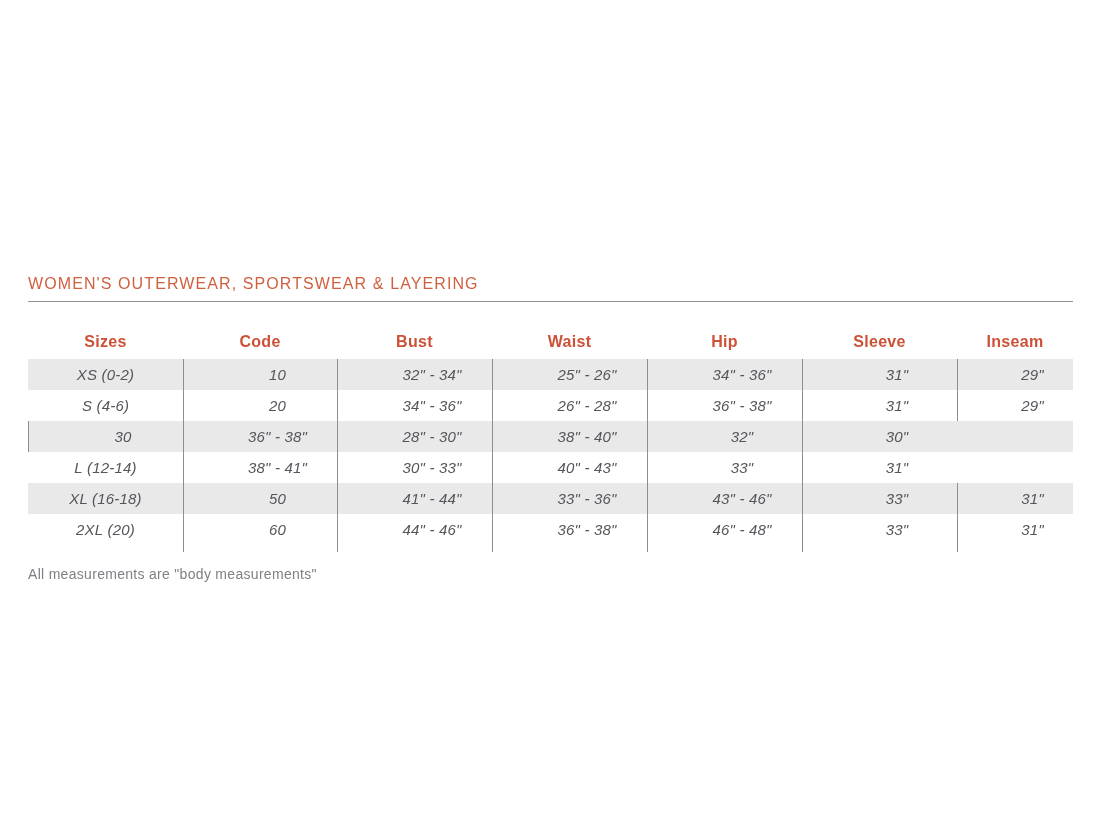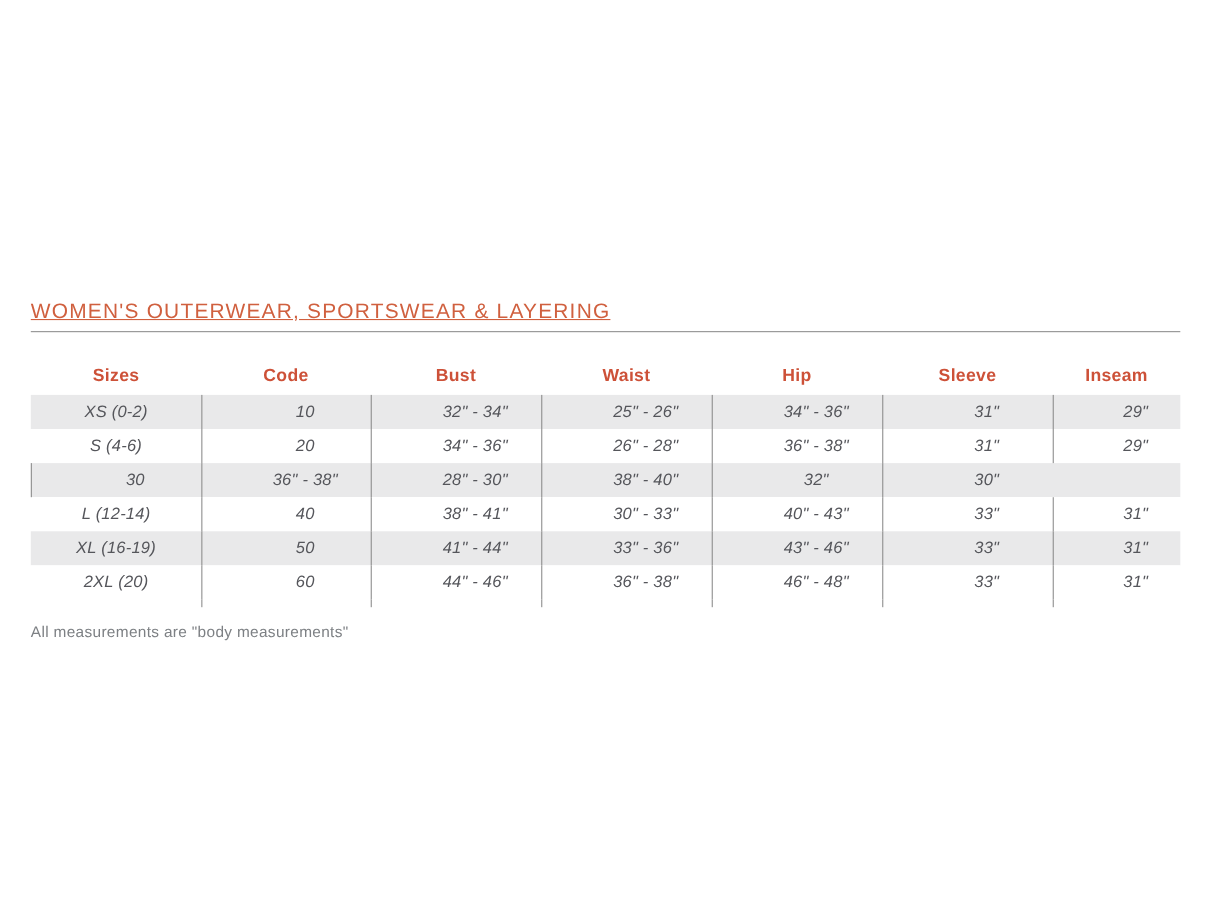--- a/index.html
+++ b/index.html
@@ -27,26 +27,25 @@
     overflow: hidden;
   }
   .content {
     position: absolute;
     left: 28px;
     top: 273px;
     width: 1045px;
   }
   .chart-title {
     margin: 0 0 6px 0;
-    font-size: 19px;
+    font-size: 16px;
     line-height: 22px;
     font-weight: 400;
     letter-spacing: 1.1px;
     color: var(--title-color);
-    text-decoration: underline;
   }
   .title-rule {
     width: 100%;
     height: 0;
     border-bottom: 1px solid var(--rule);
   }
   .size-table {
     margin-top: 23px;
     width: 100%;
   }
@@ -124,29 +123,28 @@
           <div class="trow drow odd">
             <div class="cell bordered">30</div>
             <div class="cell bordered">36" - 38"</div>
             <div class="cell bordered">28" - 30"</div>
             <div class="cell bordered">38" - 40"</div>
             <div class="cell bordered">32"</div>
             <div class="cell bordered">30"</div>
           </div>
           <div class="trow drow even">
             <div class="cell">L (12-14)</div>
-            <div class="cell bordered">40</div>
             <div class="cell bordered">38" - 41"</div>
             <div class="cell bordered">30" - 33"</div>
             <div class="cell bordered">40" - 43"</div>
             <div class="cell bordered">33"</div>
             <div class="cell bordered">31"</div>
           </div>
           <div class="trow drow odd">
-            <div class="cell">XL (16-19)</div>
+            <div class="cell">XL (16-18)</div>
             <div class="cell bordered">50</div>
             <div class="cell bordered">41" - 44"</div>
             <div class="cell bordered">33" - 36"</div>
             <div class="cell bordered">43" - 46"</div>
             <div class="cell bordered">33"</div>
             <div class="cell bordered">31"</div>
           </div>
           <div class="trow drow even">
             <div class="cell">2XL (20)</div>
             <div class="cell bordered">60</div>

